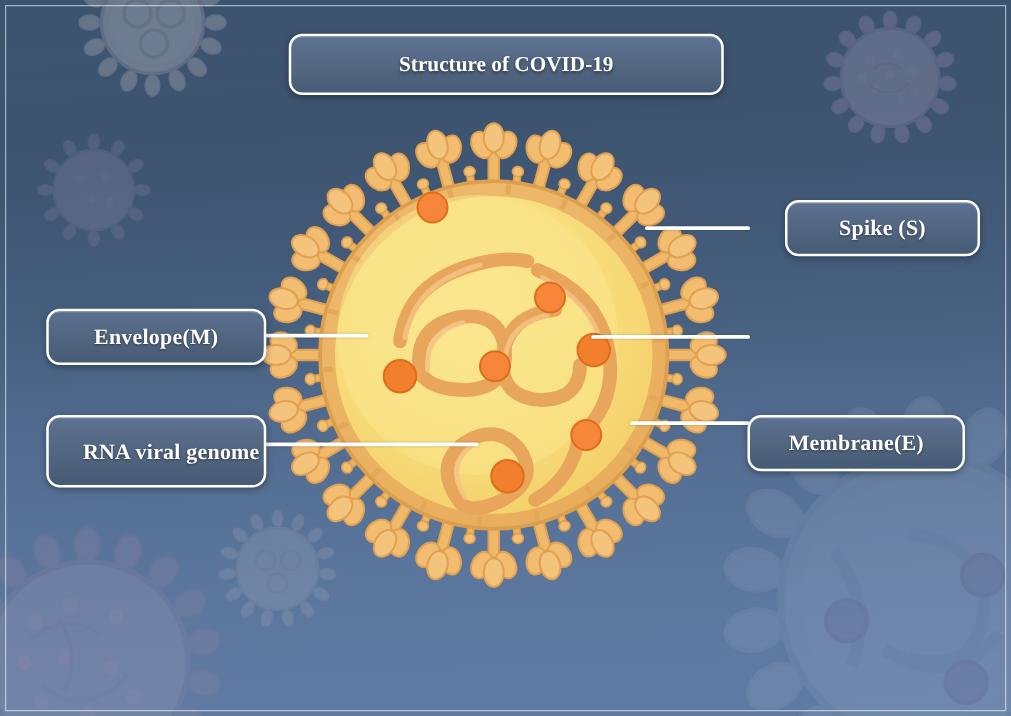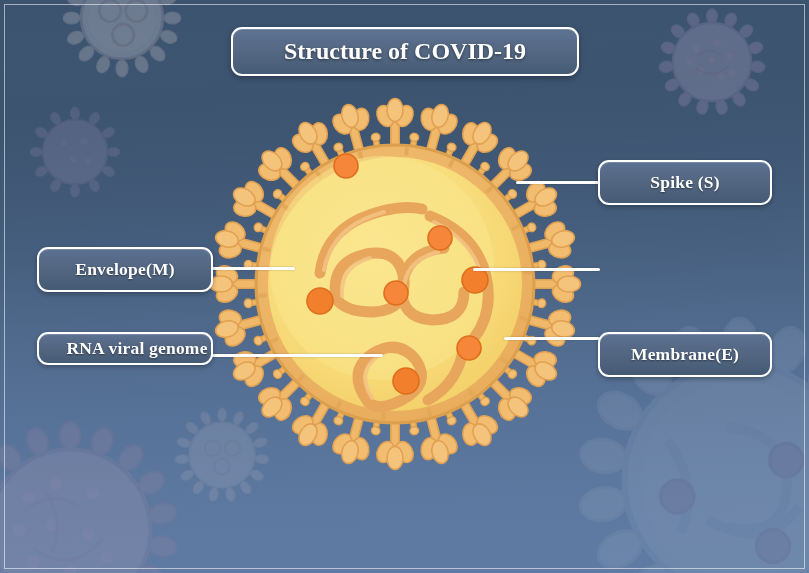--- a/index.html
+++ b/index.html
@@ -81,28 +81,28 @@
     z-index: 30;
     display: flex;
     align-items: center;
     justify-content: center;
     border: 2px solid #ffffff;
     border-radius: 11px;
     background: linear-gradient(180deg, #5e7293 0%, #536781 55%, #465b76 100%);
     box-shadow: 0 2px 6px rgba(0,0,0,0.32), inset 0 1px 0 rgba(255,255,255,0.18);
     color: #ffffff;
     font-weight: bold;
-    font-size: 24px;
+    font-size: 17px;
     text-shadow: 0 1px 3px rgba(0,0,0,0.5);
     box-sizing: border-box;
   }
 
   #box-membrane { left: 37px;  top: 247px; width: 176px; height: 45px; }
-  #box-rna      { left: 37px;  top: 332px; width: 176px; height: 33px; padding-left: 24px; }
-  #box-spike    { left: 598px; top: 160px; width: 174px; height: 45px; }
+  #box-rna      { left: 37px;  top: 332px; width: 176px; height: 58px; padding-left: 24px; }
+  #box-spike    { left: 628px; top: 160px; width: 156px; height: 45px; }
   #box-nucleo   { left: 598px; top: 247px; width: 174px; height: 45px; }
   #box-envelope { left: 598px; top: 332px; width: 174px; height: 45px; }
 
   #line-membrane { left: 211px; top: 267px; width: 84px; }
   #line-rna      { left: 211px; top: 354px; width: 172px; }
   #line-spike    { left: 516px; top: 181px; width: 84px; }
   #line-nucleo   { left: 473px; top: 268px; width: 127px; }
   #line-envelope { left: 504px; top: 337px; width: 96px; }
 </style>
 </head>

